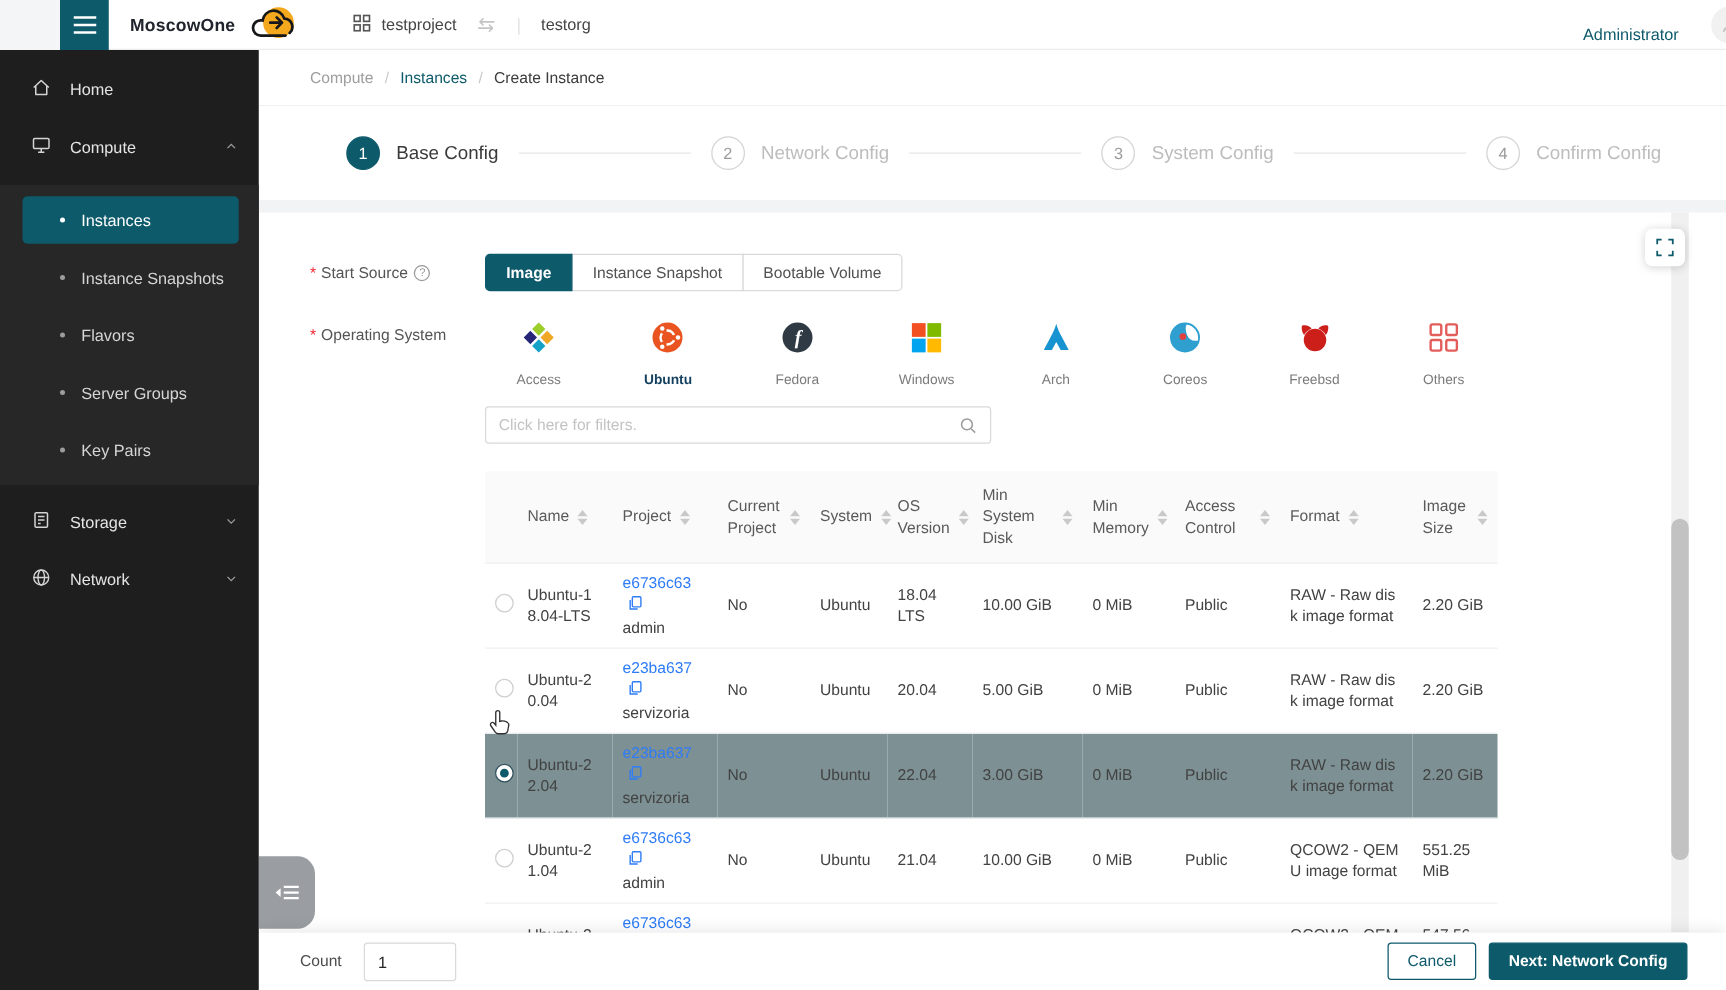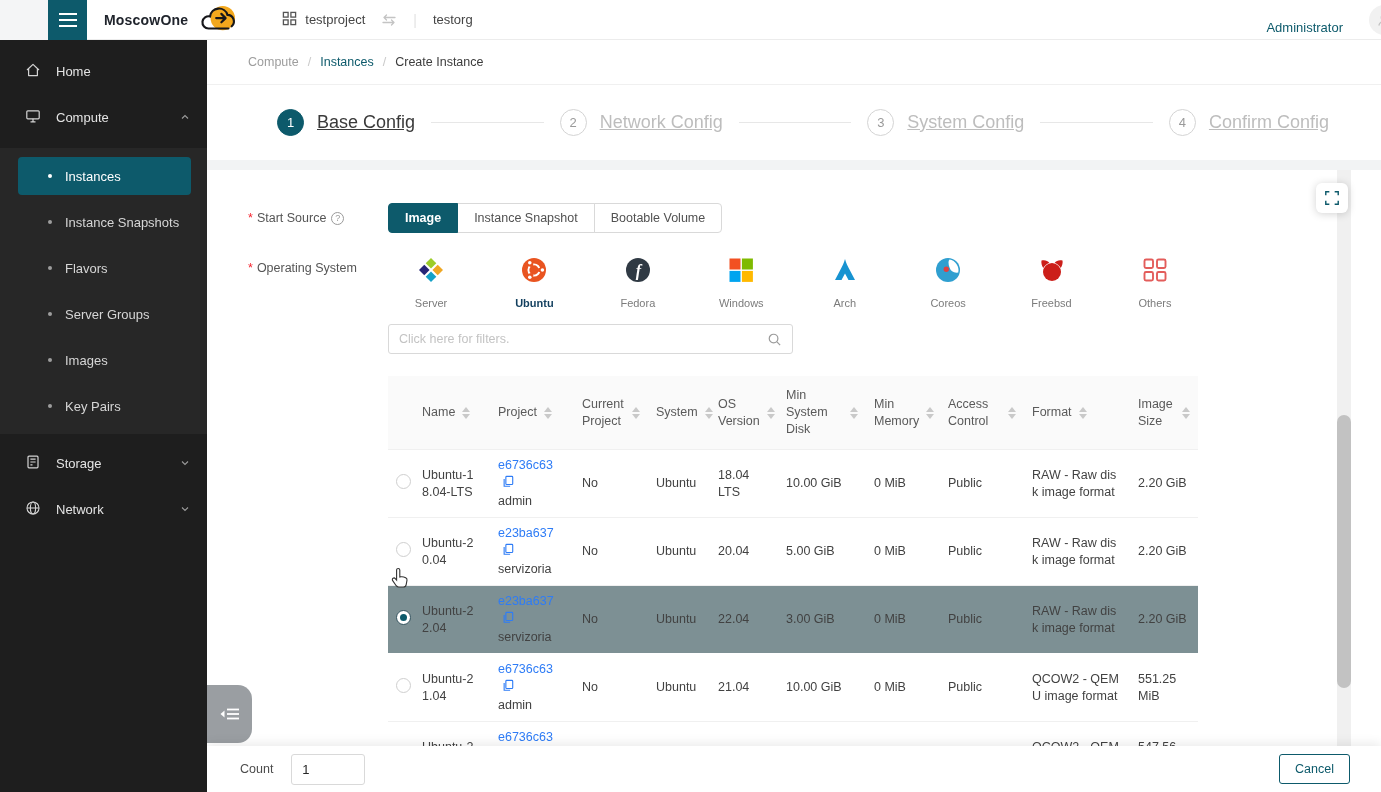--- a/index.html
+++ b/index.html
@@ -40,21 +40,21 @@
   .breadcrumb { height:45px; background:#fff; display:flex; align-items:center; padding-left:41px; font-size:12.5px; border-bottom:1px solid #f0f0f0; }
   .breadcrumb .bc-sep { margin:0 9px; color:#c9c9c9; }
   .bc-muted { color:#9d9d9d; }
   .bc-link { color:#0d5a6b; cursor:pointer; }
   .bc-cur { color:#3c3c3c; }
 
   .steps { height:75px; background:#fff; display:flex; align-items:center; padding:0 52px 0 70px; }
   .step { display:flex; align-items:center; flex:none; }
   .step .circ { width:27px; height:27px; border-radius:50%; border:1px solid #d4d4d4; color:#9a9a9a; background:#fff; display:flex; align-items:center; justify-content:center; font-size:13px; }
   .step.active .circ { background:#0d5a6b; border-color:#0d5a6b; color:#fff; }
-  .step .slbl { margin-left:13px; font-size:18px; color:#bdbdbd; white-space:nowrap;text-decoration:underline; }
+  .step .slbl { margin-left:13px; font-size:15px; color:#bdbdbd; white-space:nowrap; }
   .step.active .slbl { color:#3a3a3a; }
   .connector { flex:1; height:1px; background:#e7e7e7; margin:0 16px; }
 
   .panel { position:absolute; left:0; right:0; top:130px; bottom:46px; background:#fff; }
   .fullscreen-btn { position:absolute; top:13px; right:33px; width:32px; height:30px; background:#fff; border-radius:6px; box-shadow:0 1px 8px rgba(0,0,0,.18); display:flex; align-items:center; justify-content:center; cursor:pointer; z-index:5; }
 
   .form { padding:33px 0 0 41px; }
   .frow { display:flex; }
   .flabel { width:140px; flex:none; font-size:12.5px; color:#555; padding-top:8px; display:flex; align-items:flex-start; }
   .req { color:#f5222d; margin-right:4px; font-size:12.5px; }
@@ -207,24 +207,20 @@
     <div class="sub-item">
         <span class="dot"></span>
         <span>Flavors</span>
       </div>
     <div class="sub-item">
         <span class="dot"></span>
         <span>Server Groups</span>
       </div>
     <div class="sub-item">
         <span class="dot"></span>
-        <span>Images</span>
-      </div>
-    <div class="sub-item">
-        <span class="dot"></span>
         <span>Key Pairs</span>
       </div>
   </div>
   <div class="submenu-wrap">
     <div class="side-item">
       <span><svg width="16" height="16" viewBox="0 0 16 16">
             <g fill="none" stroke="#d4d4d4" stroke-width="1.2">
               <rect x="3" y="2.2" width="10" height="11.6" rx="1"></rect>
               <path d="M5.4 5.2 H10.6 M5.4 8 H10.6 M5.4 10.8 H7.5"></path>
             </g>
@@ -324,21 +320,21 @@
           <div class="os-list">
             <div class="os-opt">
               <span><svg width="28" height="28" viewBox="0 0 28 28">
                     <g transform="rotate(45 14 14)">
                       <rect x="5.5" y="5.5" width="7.5" height="7.5" fill="#9ccd2a"></rect>
                       <rect x="15" y="5.5" width="7.5" height="7.5" fill="#efa724"></rect>
                       <rect x="5.5" y="15" width="7.5" height="7.5" fill="#262577"></rect>
                       <rect x="15" y="15" width="7.5" height="7.5" fill="#14a1c7"></rect>
                     </g>
                   </svg></span>
-              <span class="oslbl">Server</span>
+              <span class="oslbl">Access</span>
             </div>
             <div class="os-opt selected">
               <span><svg width="28" height="28" viewBox="0 0 28 28">
                     <circle cx="14" cy="14" r="12" fill="#e95420"></circle>
                     <circle cx="14" cy="14" r="5.6" fill="none" stroke="#fff" stroke-width="1.9"></circle>
                     <circle cx="20" cy="14" r="2.3" fill="#e95420"></circle>
                     <circle cx="11" cy="19.2" r="2.3" fill="#e95420"></circle>
                     <circle cx="11" cy="8.8" r="2.3" fill="#e95420"></circle>
                     <circle cx="22.4" cy="14" r="1.8" fill="#fff"></circle>
                     <circle cx="9.8" cy="21.3" r="1.8" fill="#fff"></circle>
@@ -645,14 +641,15 @@
   <div class="cursor-hand">
     <svg width="20" height="24" viewBox="0 0 20 24">
         <path d="M7.2 1.5 c.9 0 1.6.7 1.6 1.6 v7 l1.2-.3 c2.1-.4 3.2.2 4.7 1 c1 .6 1.5 1.3 1.3 2.4 l-.8 4.4 c-.3 1.6-1.3 2.4-2.9 2.4 h-4.6 c-1 0-1.9-.5-2.5-1.3 L1.7 13.6 c-.6-.8-.4-1.9.4-2.4 c.7-.4 1.7-.2 2.2.4 l1.3 1.5 V3.1 c0-.9.7-1.6 1.6-1.6 z" fill="#fff" stroke="#333" stroke-width="1.1"></path>
       </svg>
   </div>
 
   <div class="footer">
     <span class="count-lbl">Count</span>
     <input class="count-input" value="1" style="">
     <button class="btn btn-cancel">Cancel</button>
+    <button class="btn btn-next">Next: Network Config</button>
   </div>
 </div>
 
 </body></html>

